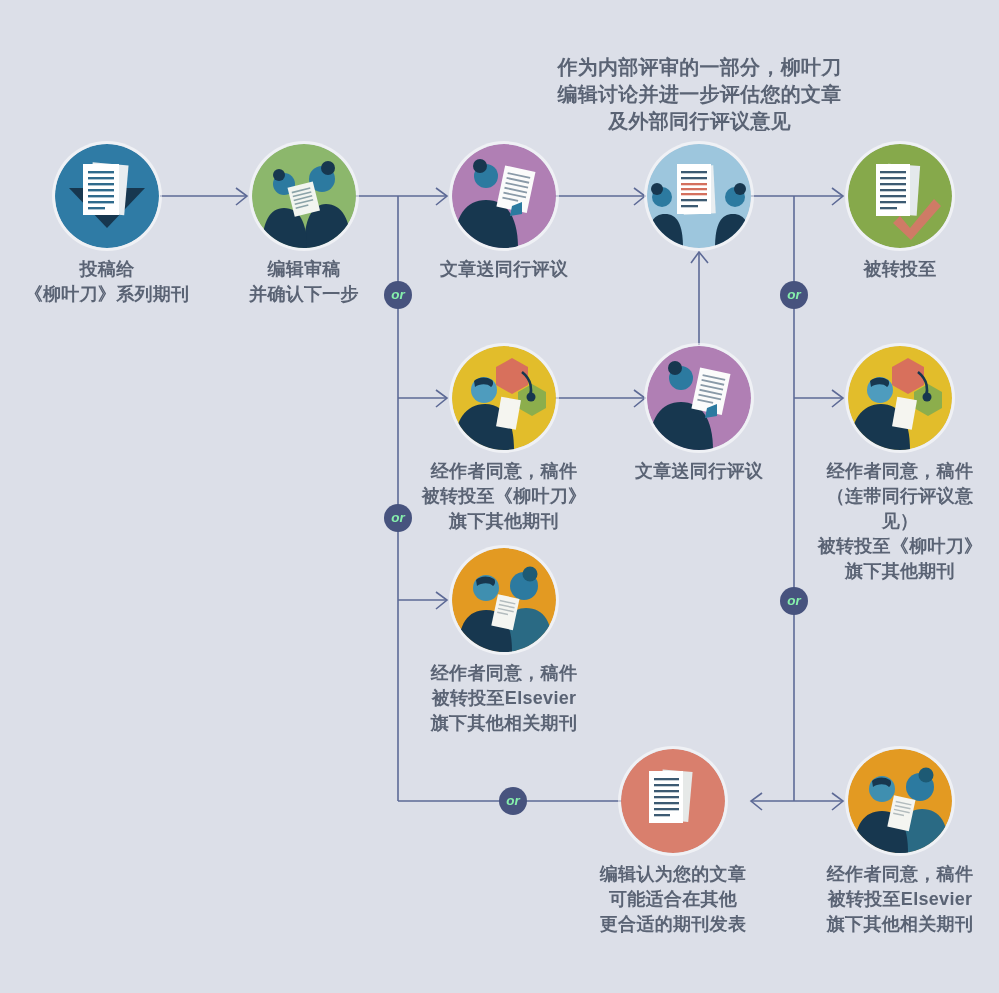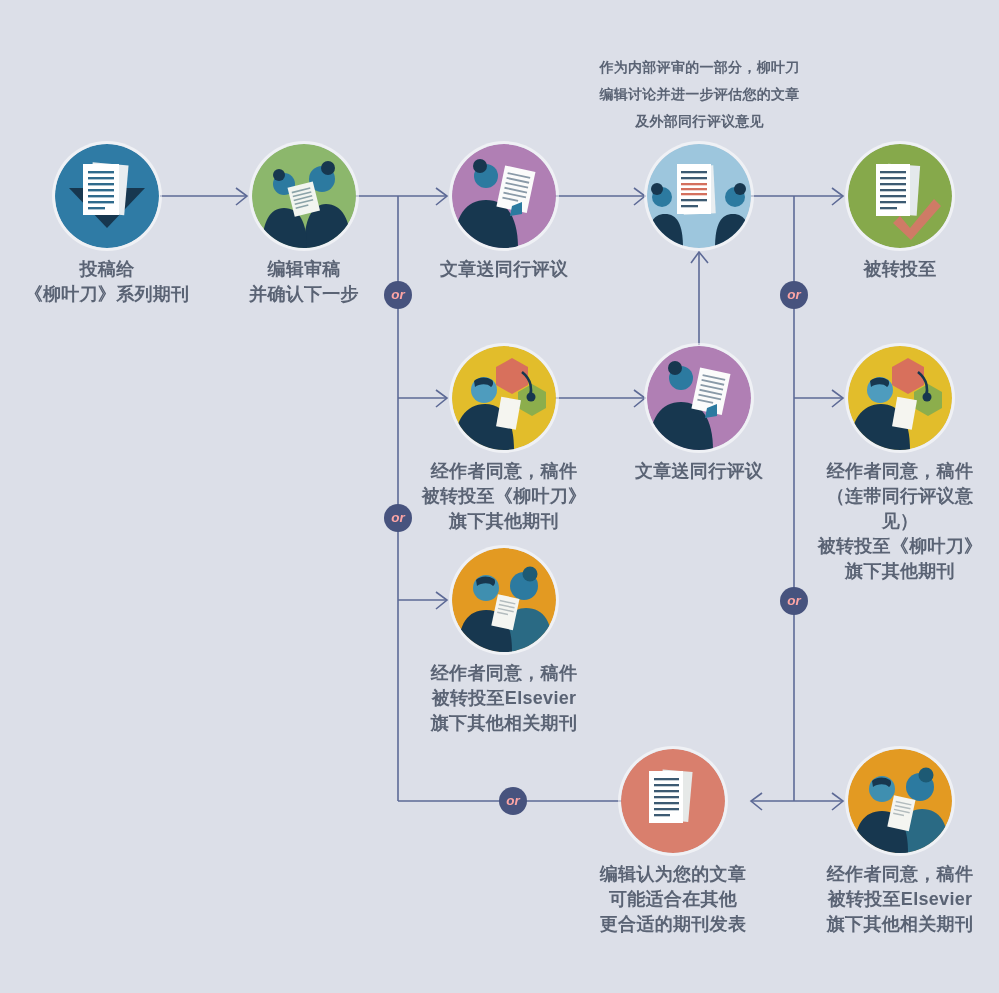--- a/index.html
+++ b/index.html
@@ -42,34 +42,34 @@
     font-size: 18px;
     line-height: 25px;
     color: #5a6374;
     font-weight: 600;
     letter-spacing: .3px;
     white-space: pre-line;
   }
   .annotation {
     position: absolute;
     text-align: center;
-    font-size: 14px;
+    font-size: 20px;
     line-height: 27px;
     color: #5a6374;
     font-weight: 600;
     white-space: pre-line;
     letter-spacing: .3px;
   }
   .orbadge {
     position: absolute;
     width: 28px;
     height: 28px;
     border-radius: 50%;
     background: #47537e;
-    color: #fca5a5;
+    color: #86efac;
     font-size: 13.5px;
     font-style: italic;
     font-weight: 700;
     line-height: 28px;
     text-align: center;
   }
 </style>
 </head>
 <body>
 

